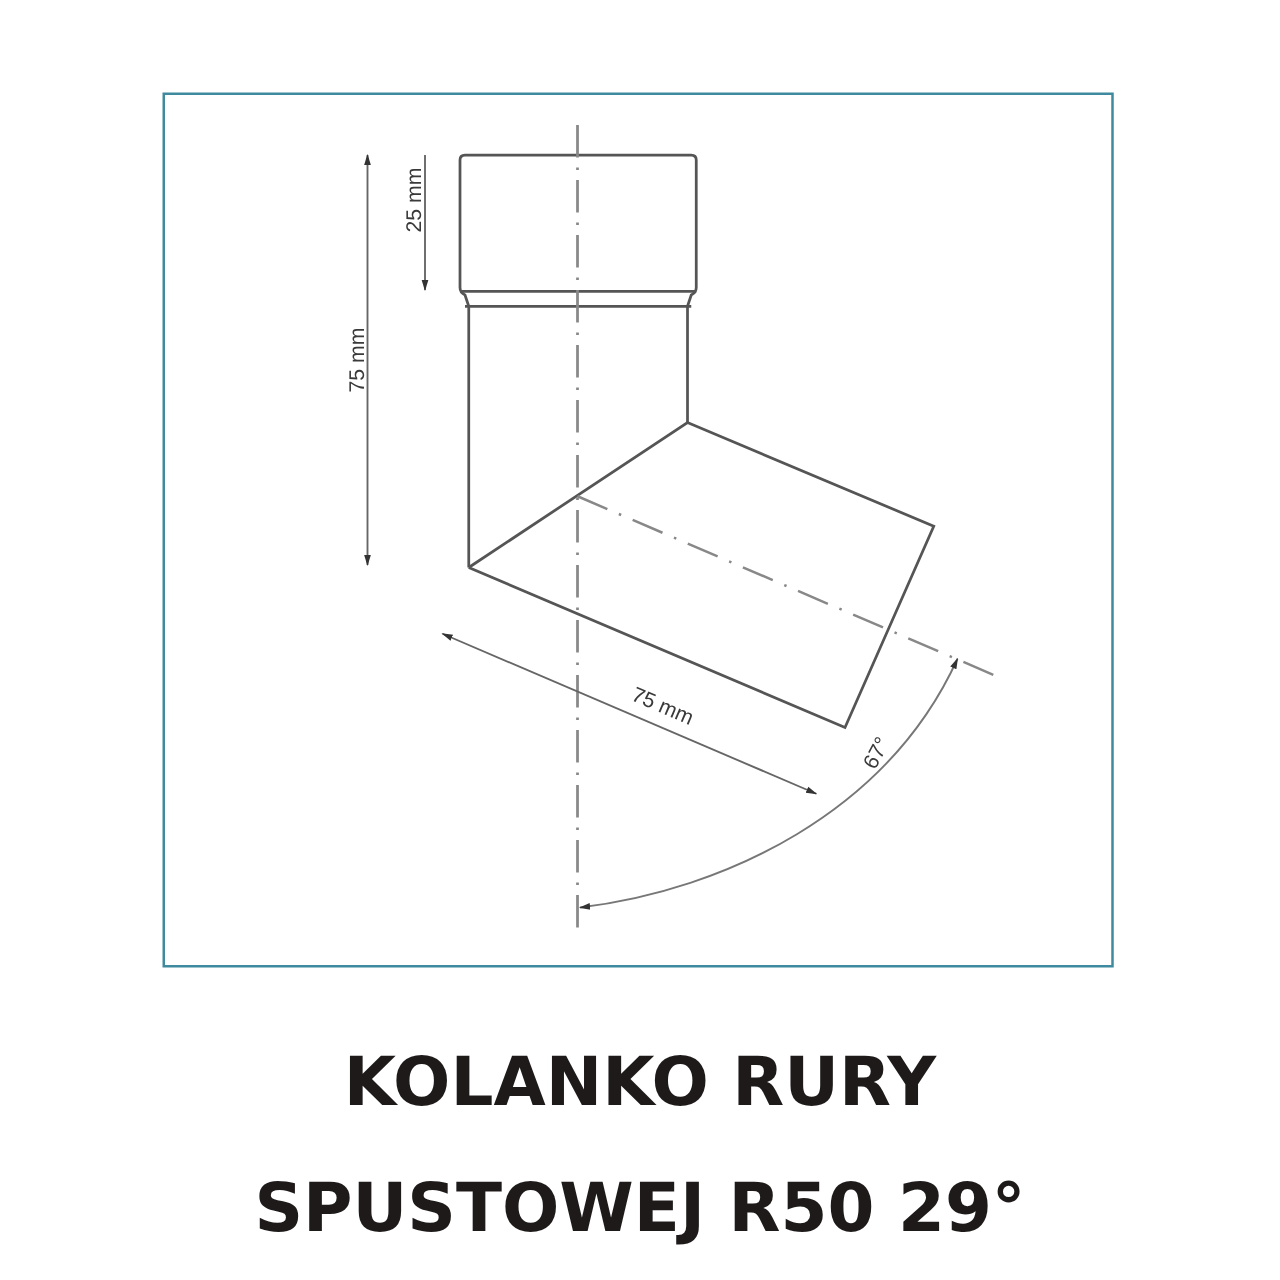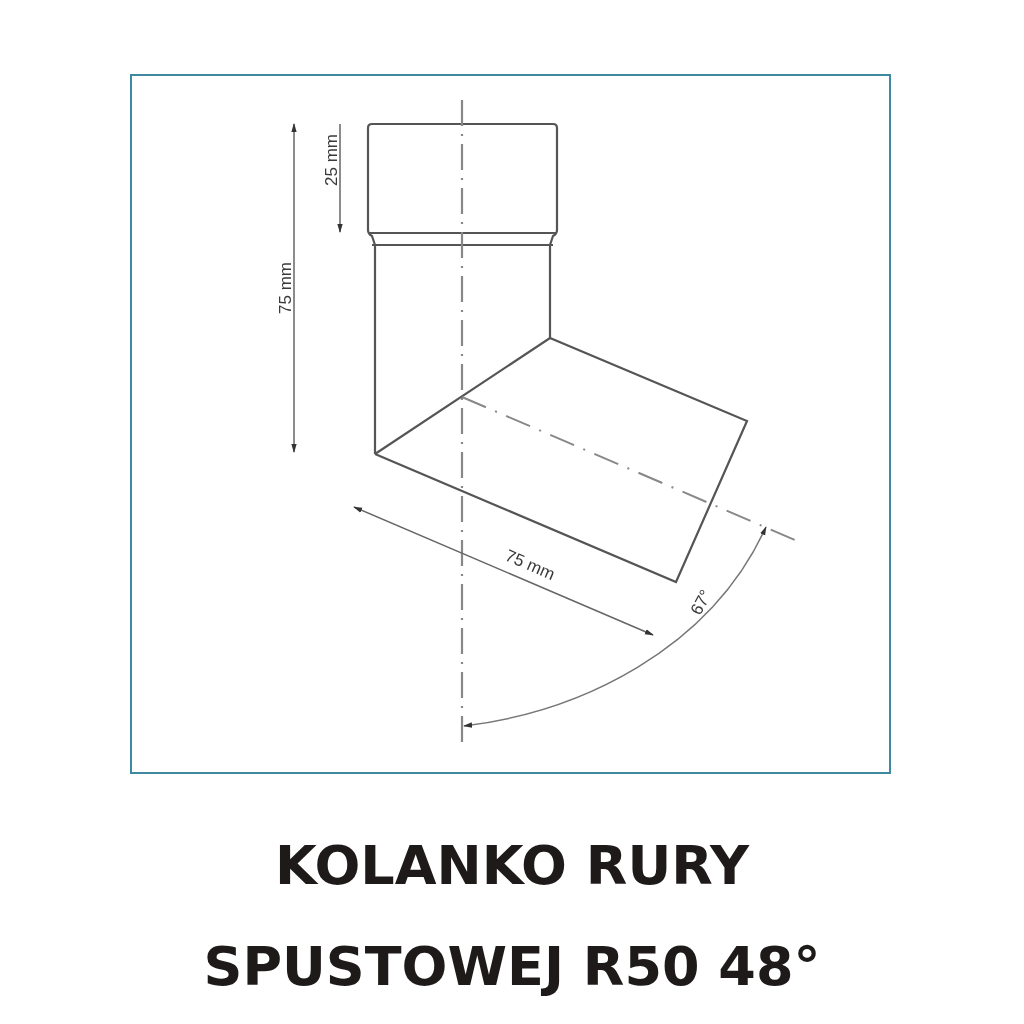--- a/index.html
+++ b/index.html
@@ -104,13 +104,13 @@
     <text class="dim-text" transform="translate(528,570) rotate(23.2)" text-anchor="middle">75 mm</text>
   </g>
 
   <g>
     <path d="M464,726 C580,712 710,650 766,527" fill="none" stroke="#777777" stroke-width="1.5" marker-start="url(#arrow)" marker-end="url(#arrow)"></path>
     <text class="dim-text" transform="translate(706,605) rotate(-62)" text-anchor="middle">67°</text>
   </g>
 </svg>
 
 <div class="title line1">KOLANKO RURY</div>
-<div class="title line2">SPUSTOWEJ R50 48°</div>
+<div class="title line2">SPUSTOWEJ R50 29°</div>
 
 </body></html>

